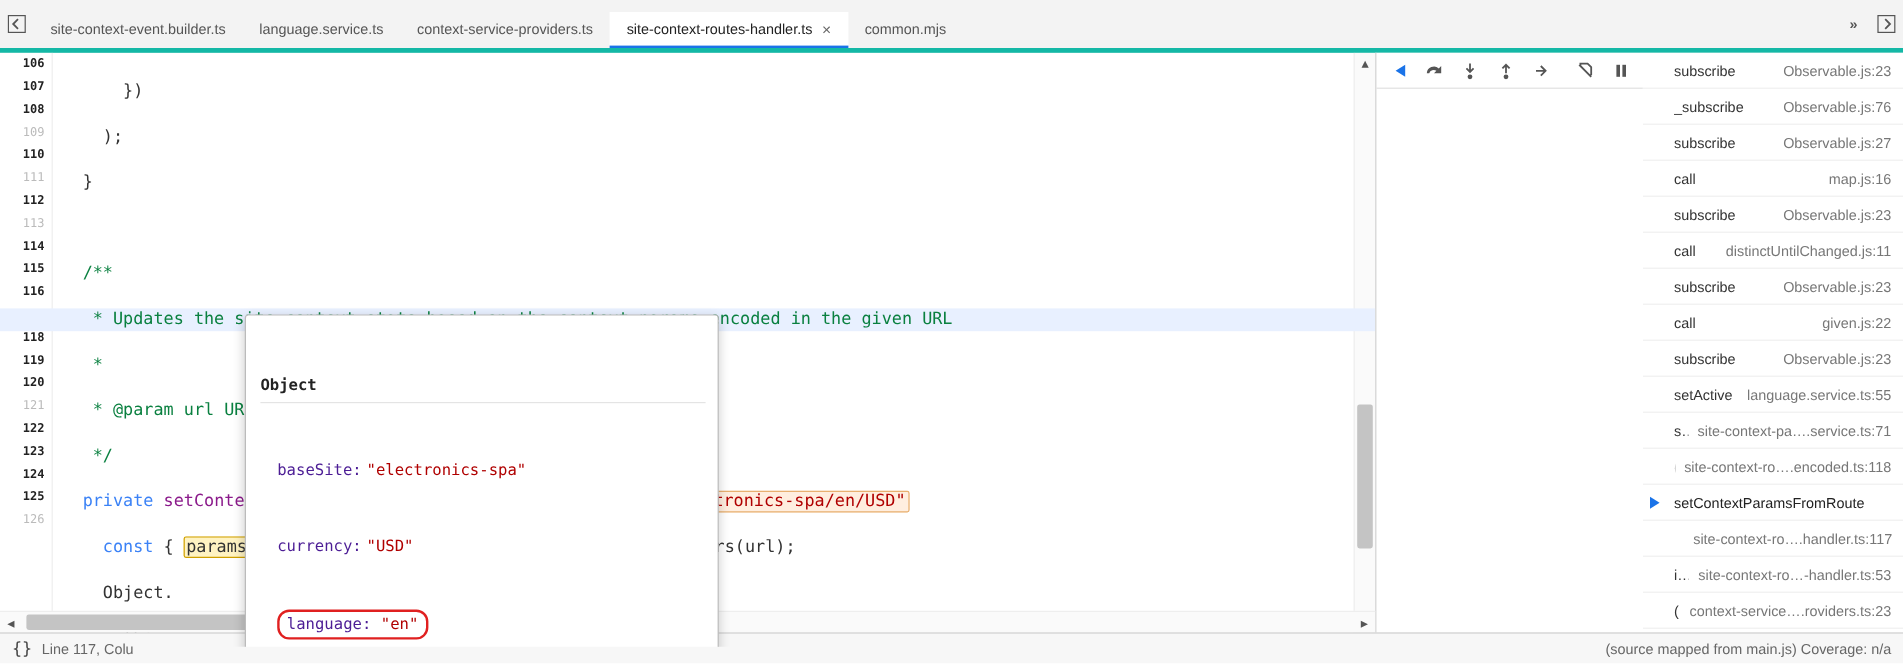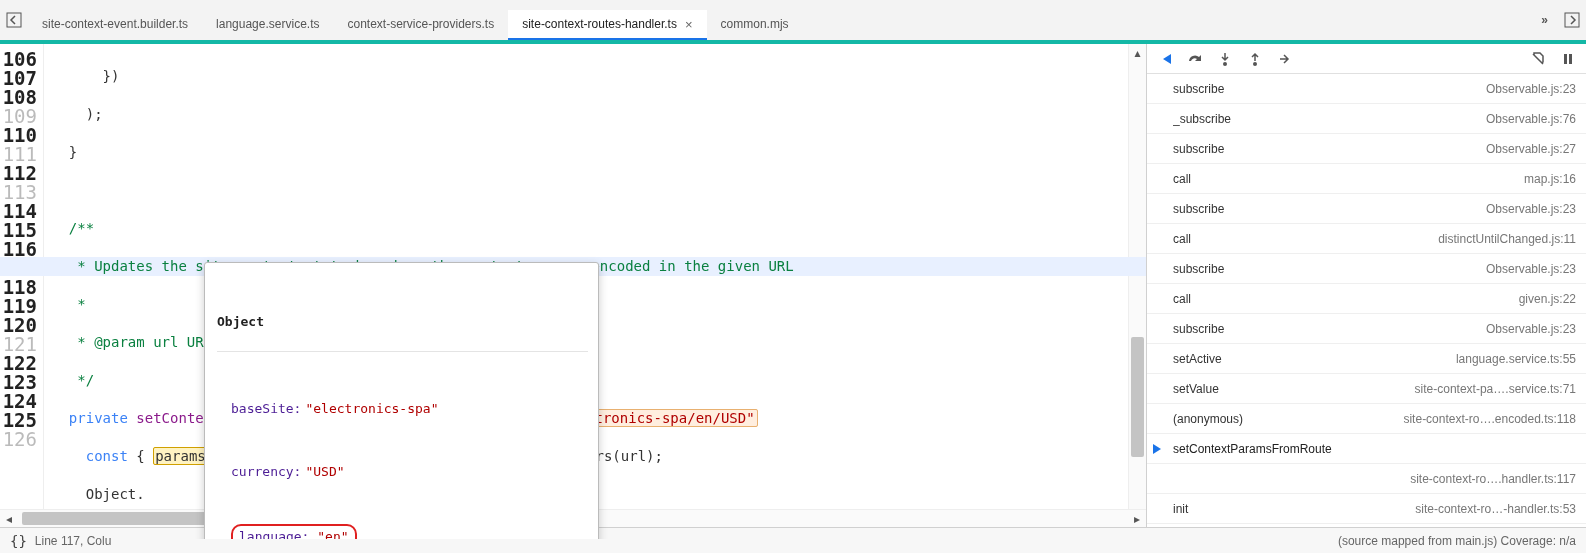--- a/index.html
+++ b/index.html
@@ -27,21 +27,21 @@
   }
   .tab.active { color:#222; border-bottom-color:#1a73e8; background:#fff; }
   .tab .close { font-size:13px; color:#666; padding-left:2px;}
   .tab-extra { padding:0 10px; color:#555; font-weight:bold; }
 
   
   .main { display:flex; height:calc(100% - 32px - 26px); }
   .editor-area { flex:1; position:relative; display:flex; overflow:hidden;}
   .gutter {
     width:44px; border-right:1px solid #eee; background:#fff;
-    font-family:Consolas,monospace; font-size:19px; color:#bbb;
+    font-family:Consolas,monospace; font-size:10px; color:#bbb;
     text-align:right; padding-top:4px; user-select:none;
   }
   .gutter div { height:19px; padding-right:6px; }
   .gutter div.bold { color:#222; font-weight:600; }
   .code {
     font-family:Consolas,monospace; font-size:14px;
     line-height:19px; padding-top:4px; padding-left:8px; flex:1; position:relative;
     white-space:pre;
   }
   .code .ln { height:19px; }
@@ -62,41 +62,41 @@
   .tooltip {
     position:absolute;
     left:160px; top:218px;
     width:395px;
     background:#fff; border:1px solid #bbb; border-radius:3px;
     box-shadow:0 3px 10px rgba(0,0,0,.2);
     font-family:Consolas,monospace; font-size:13px; line-height:21px;
     padding:6px 10px 8px 12px;
     z-index:10;
   }
-  .tooltip .hdr { font-weight:600; color:#222; border-bottom:1px solid #e4e4e4; padding-bottom:19px; margin-bottom:4px;}
+  .tooltip .hdr { font-weight:600; color:#222; border-bottom:1px solid #e4e4e4; padding-bottom:3px; margin-bottom:4px;}
   .tooltip .row { display:flex; gap:4px; }
   .tooltip .tri { color:#777; width:10px; display:inline-block;}
   .tooltip .k { color:#4c1d95; }
   .tooltip .v { color:#b00000; }
   .tooltip .circ {
     border:2px solid #e02020; border-radius:10px; padding:0 6px;
     display:inline-block;
   }
 
   .vscroll {
     width:18px; background:#fafafa; border-left:1px solid #eee;
     display:flex; flex-direction:column; align-items:center; justify-content:space-between;
   }
   .vscroll .arrow { height:18px; width:100%; display:flex;align-items:center;justify-content:center; color:#555;}
   .vscroll .track { flex:1; width:100%; position:relative; }
   .vscroll .thumb { position:absolute; left:2px; right:2px; top:60%; height:26%; background:#c4c4c4; border-radius:2px;}
 
   
   .right {
-    width:440px; border-left:1px solid #d0d0d0; display:flex; flex-direction:column;
+    width:440px; border-left:1px solid #d0d0d0; display:flex; flex-direction:row;
     background:#fff;
   }
   .dbgbar { height:30px; display:flex; align-items:center; gap:6px; padding:0 6px; border-bottom:1px solid #e0e0e0;}
   .dbgbar .dbtn { width:24px;height:24px;display:flex;align-items:center;justify-content:center;border-radius:3px;}
   .dbgbar .dbtn svg { width:16px;height:16px; }
   .dbgbar .dbtn.play svg { fill:#1a73e8; }
   .dbgbar .dbtn.pause svg { fill:#555; }
   .dbgbar .dbtn.step svg { fill:#555; }
   .dbgbar .sp { flex:1; }
 

